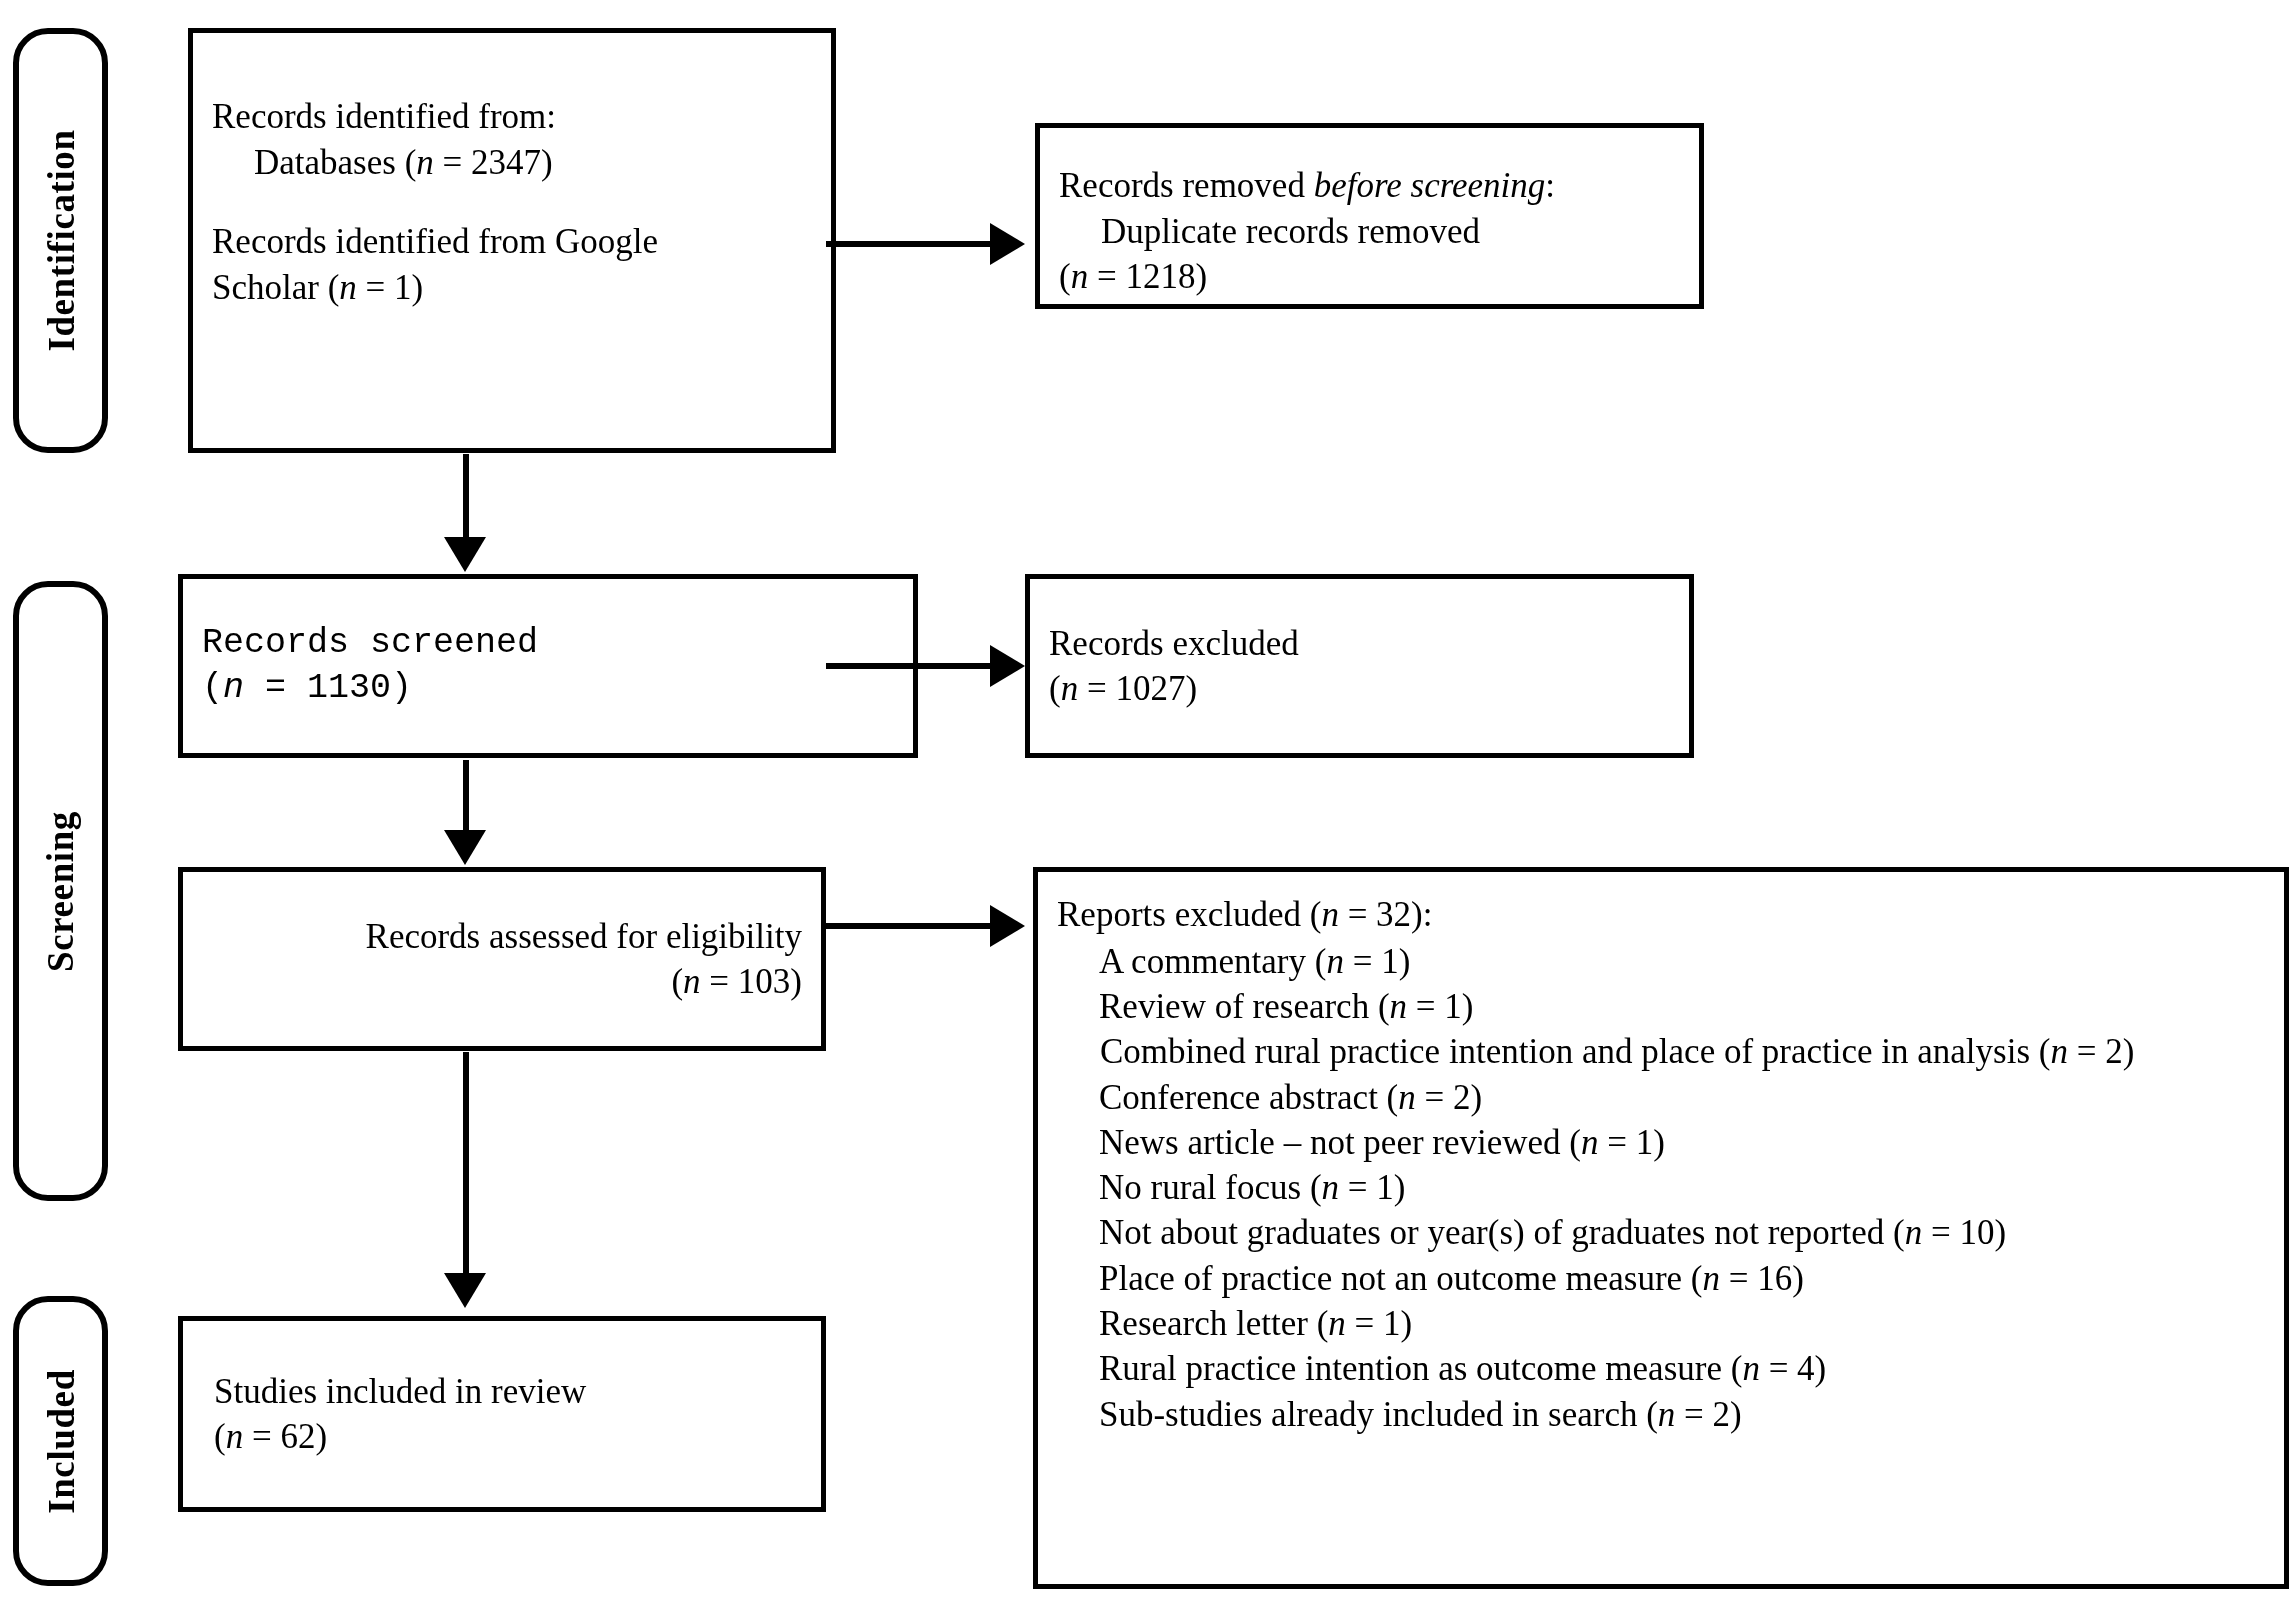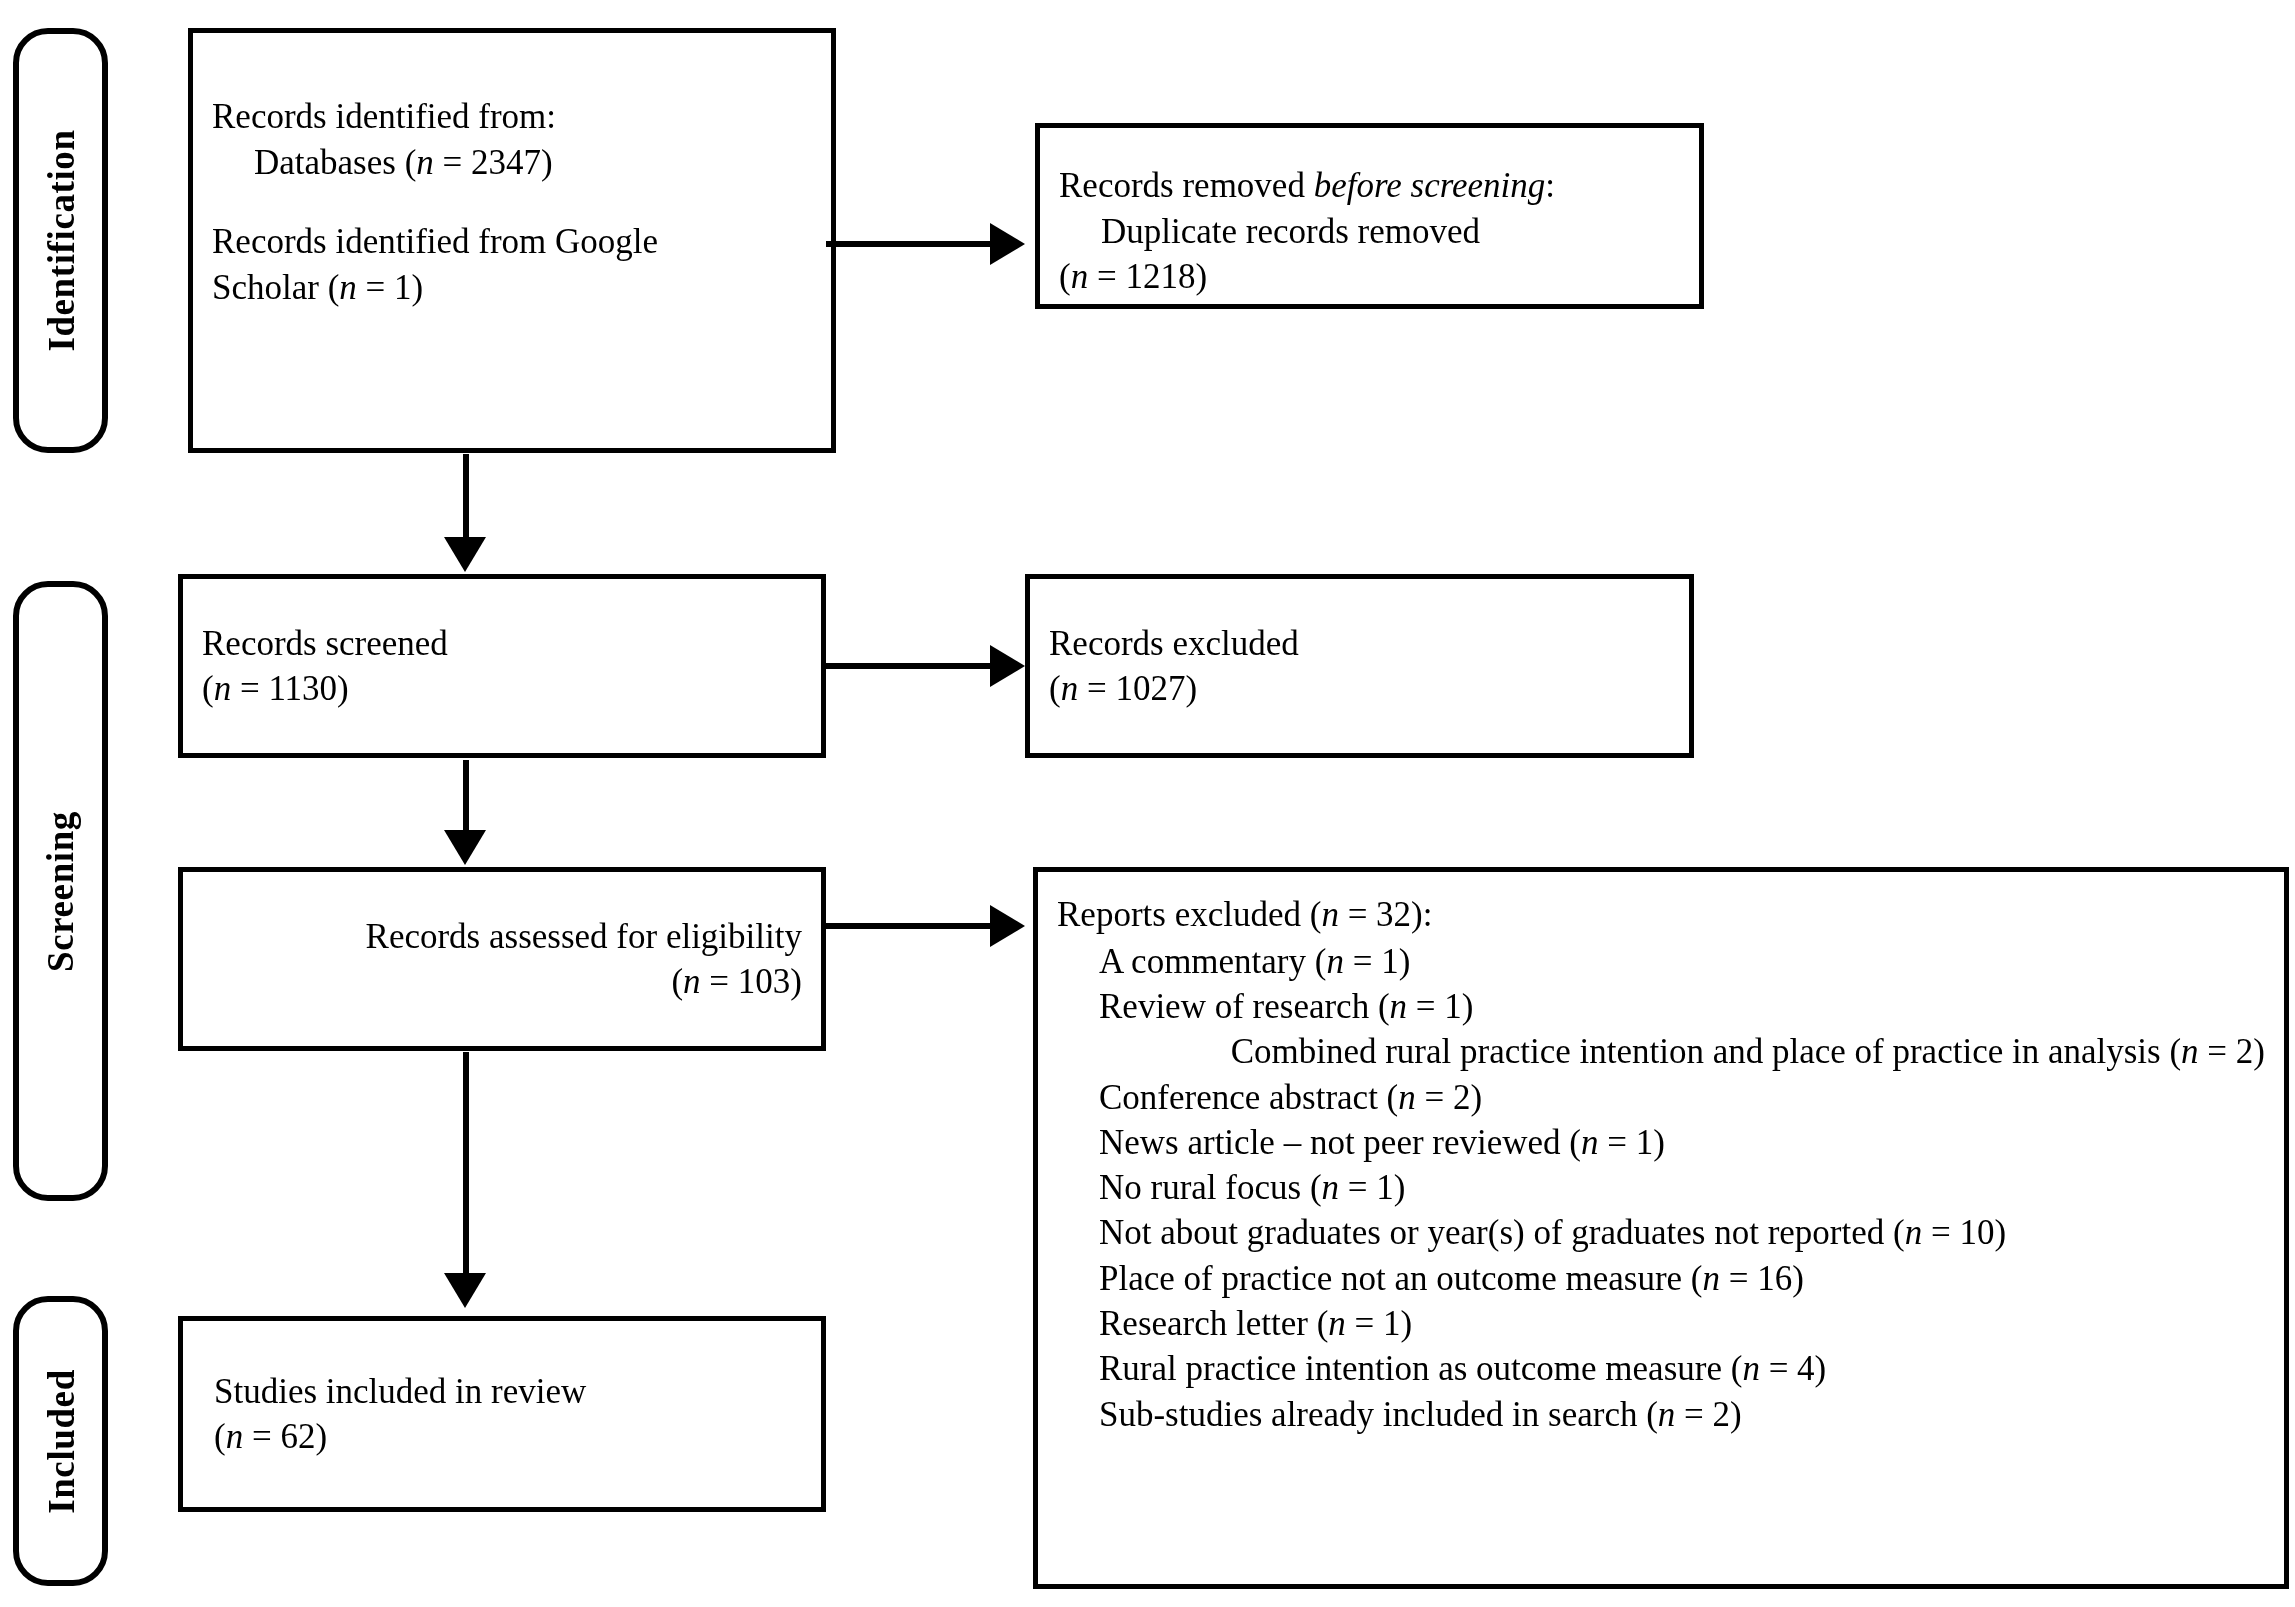--- a/index.html
+++ b/index.html
@@ -118,21 +118,21 @@
   <div class="box topalign" style="left:1025px; top:123px; width:669px; height:186px; padding-top:35px;">
     <div class="ln">
       <span>Records removed </span><span class="it">before screening</span><span>:</span>
     </div>
     <div class="ln indent">Duplicate records removed</div>
     <div class="ln">
       <span>(</span><span class="it">n</span><span> = 1218)</span>
     </div>
   </div>
 
-  <div class="box" style="left:178px; top:574px; width:648px; height:184px;">
+  <div class="box" style="left:178px; top:574px; width:740px; height:184px;font-family:Liberation Mono, monospace;">
     <div class="ln">Records screened</div>
     <div class="ln">
       <span>(</span><span class="it">n</span><span> = 1130)</span>
     </div>
   </div>
 
   <div class="box" style="left:1025px; top:574px; width:669px; height:184px;">
     <div class="ln">Records excluded</div>
     <div class="ln">
       <span>(</span><span class="it">n</span><span> = 1027)</span>
@@ -154,21 +154,21 @@
     <div class="reasons">
 
       <div class="reason">
         <span>A commentary (</span><span class="it">n</span><span> = 1)</span>
       </div>
 
       <div class="reason">
         <span>Review of research (</span><span class="it">n</span><span> = 1)</span>
       </div>
 
-      <div class="reason two-line" style="text-indent:-42px; padding-left:85px;text-align:right;">
+      <div class="reason two-line" style="text-indent:-42px; padding-left:85px;">
         <span>Combined rural practice intention and place of practice in analysis (</span><span class="it">n</span><span> = 2)</span>
       </div>
 
       <div class="reason">
         <span>Conference abstract (</span><span class="it">n</span><span> = 2)</span>
       </div>
 
       <div class="reason">
         <span>News article – not peer reviewed (</span><span class="it">n</span><span> = 1)</span>
       </div>

